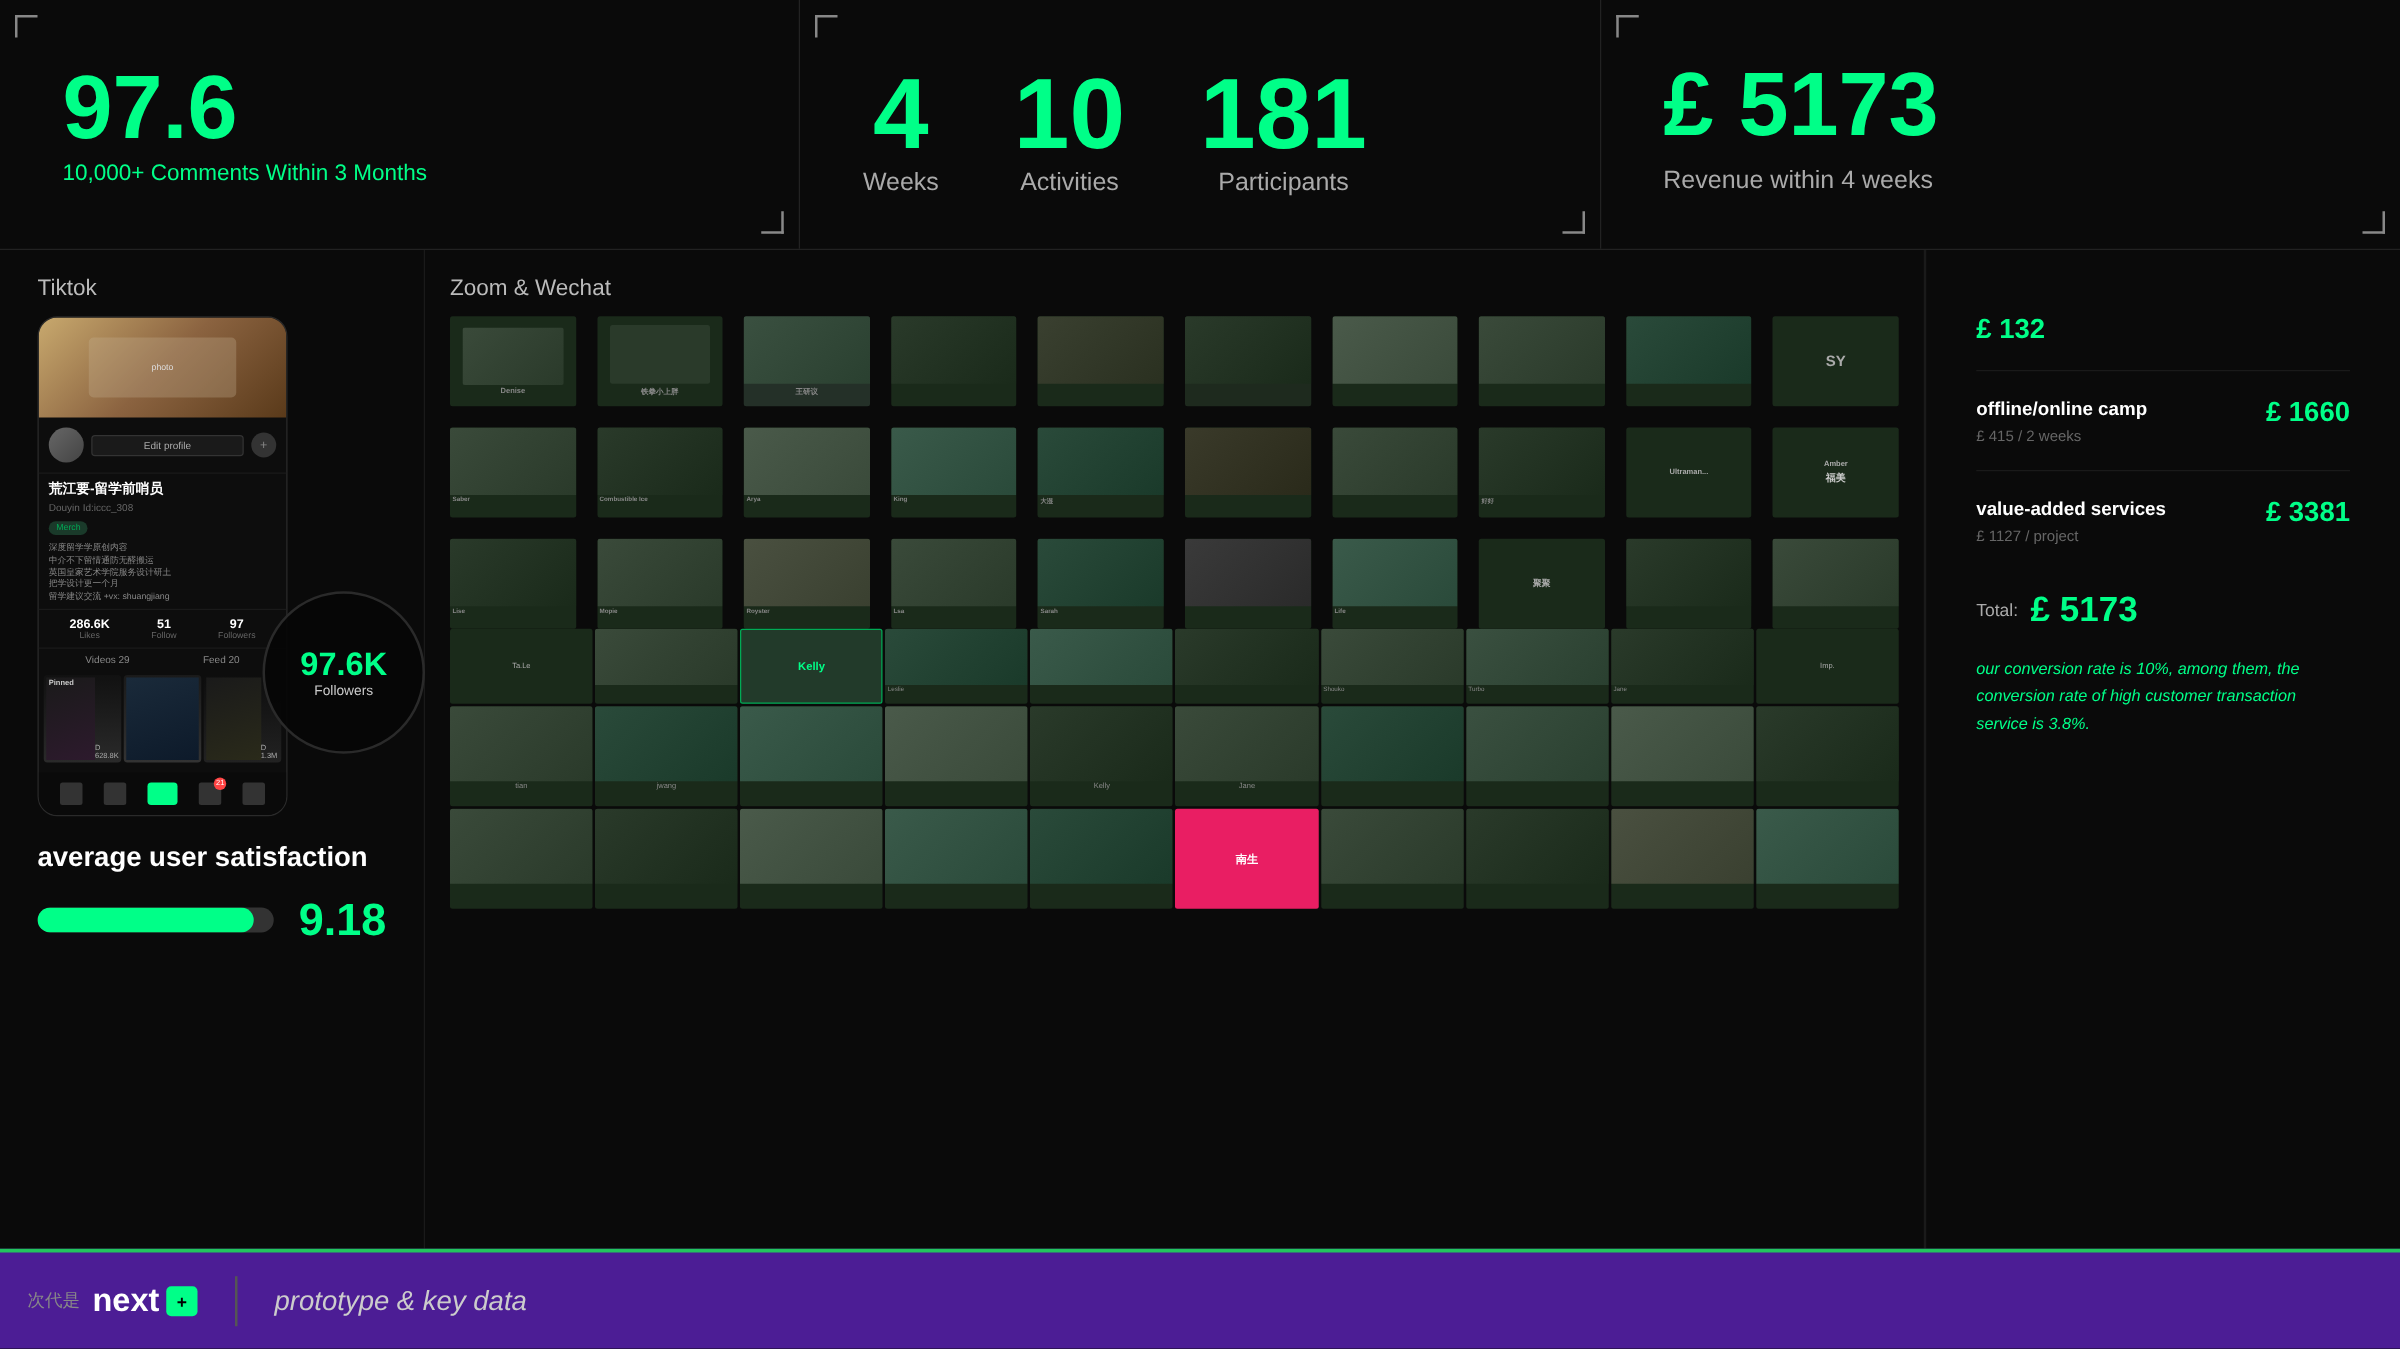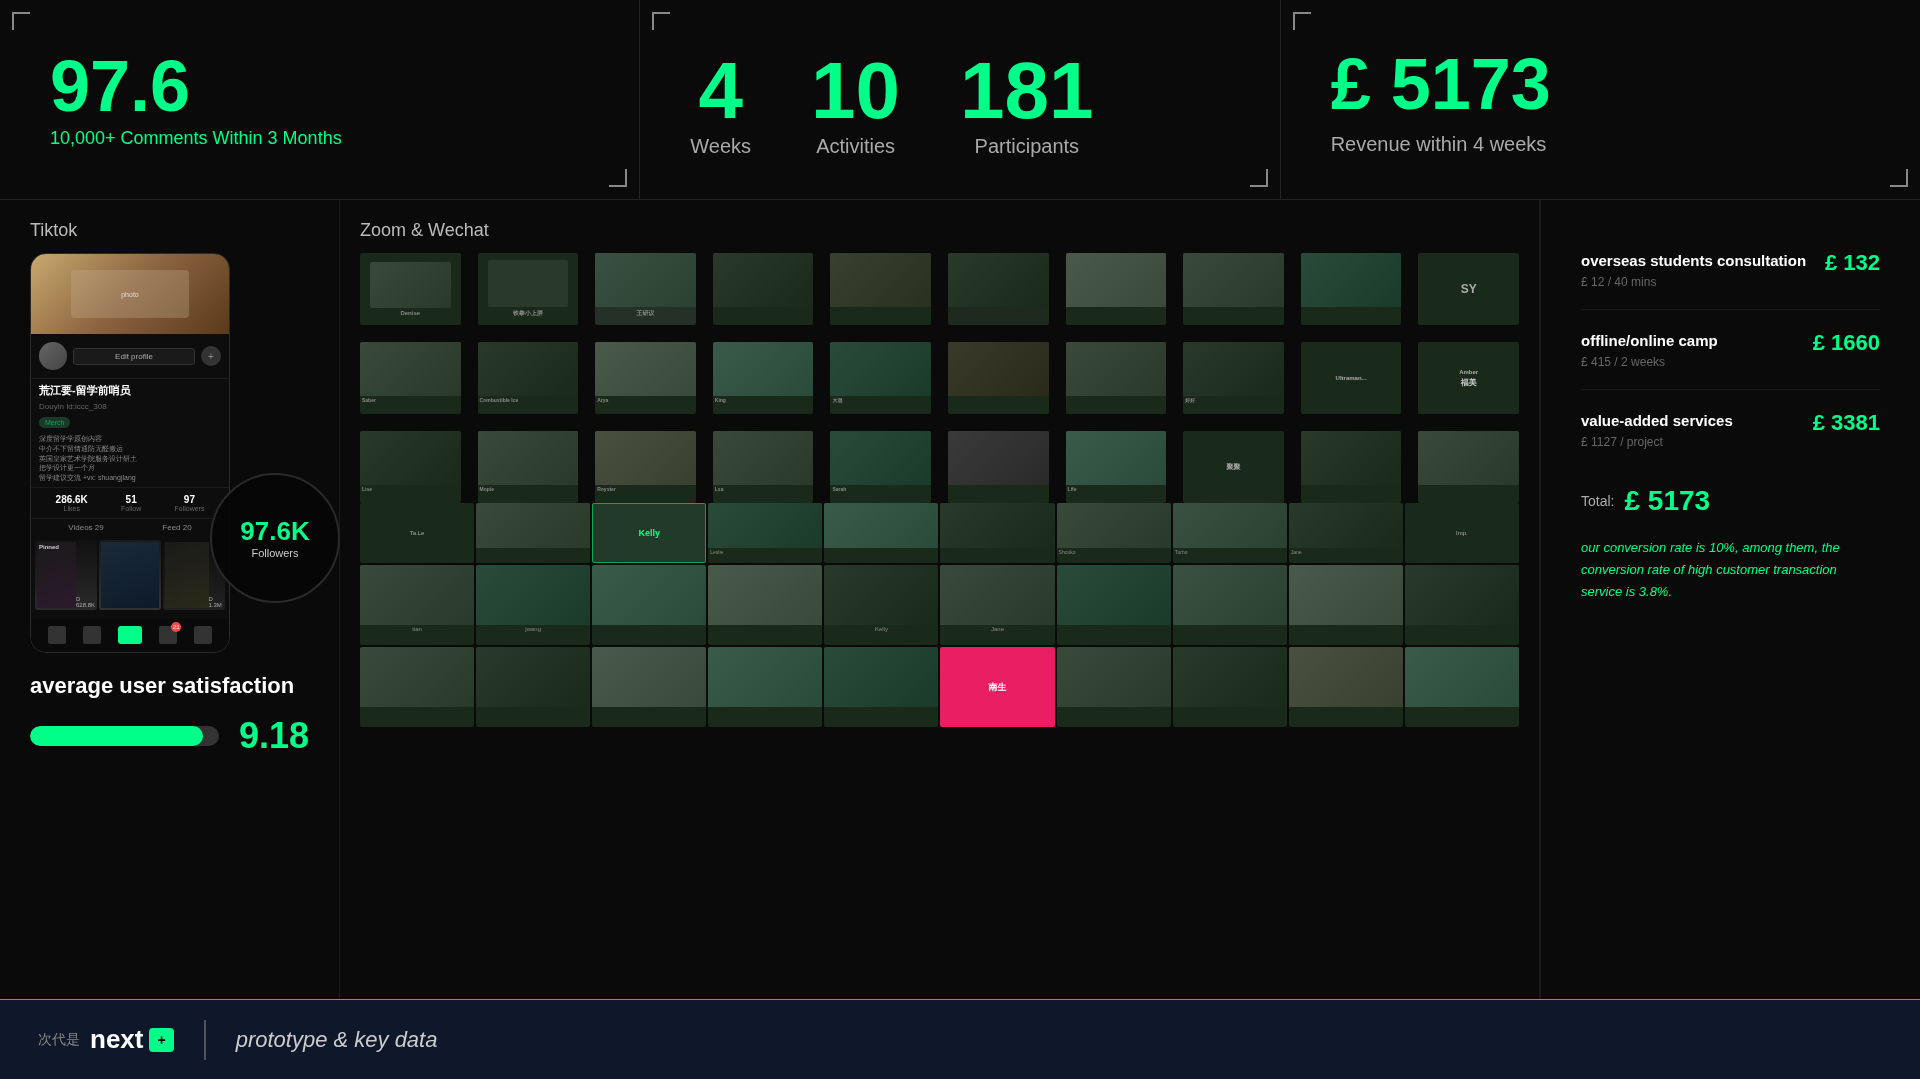--- a/index.html
+++ b/index.html
@@ -261,25 +261,25 @@
     }
 
     .conversion-text span {
       color: #00ff88;
       font-style: italic;
     }
 
     
     .bottom-bar {
       height: 80px;
-      background: #0f172a;
-      border-top: 1px solid #22c55e;
+      background: #4c1d95;
+      border-top: 3px solid #22c55e;
       display: flex;
       align-items: center;
-      padding: 0 38px;
+      padding: 0 22px;
       gap: 20px;
     }
 
     .bottom-divider {
       width: 2px;
       height: 40px;
       background: #555;
       margin: 0 10px;
     }
 
@@ -845,24 +845,20 @@
           <div style="width:100%;height:75%;background:linear-gradient(135deg,#3a5a4a,#2a4a3a);"></div>
         </div>
       </div>
     </div>
 
     <div class="revenue-section">
 
       <div id="revenue-items">
 
       <div class="revenue-item">
-    <div>
-      <div class="rev-name">overseas students consultation</div>
-      <div class="rev-detail">£ 12 / 40 mins</div>
-    </div>
     <div class="rev-amount">£ 132</div>
   </div>
           <div class="revenue-item">
     <div>
       <div class="rev-name">offline/online camp</div>
       <div class="rev-detail">£ 415 / 2 weeks</div>
     </div>
     <div class="rev-amount">£ 1660</div>
   </div>
           <div class="revenue-item">

